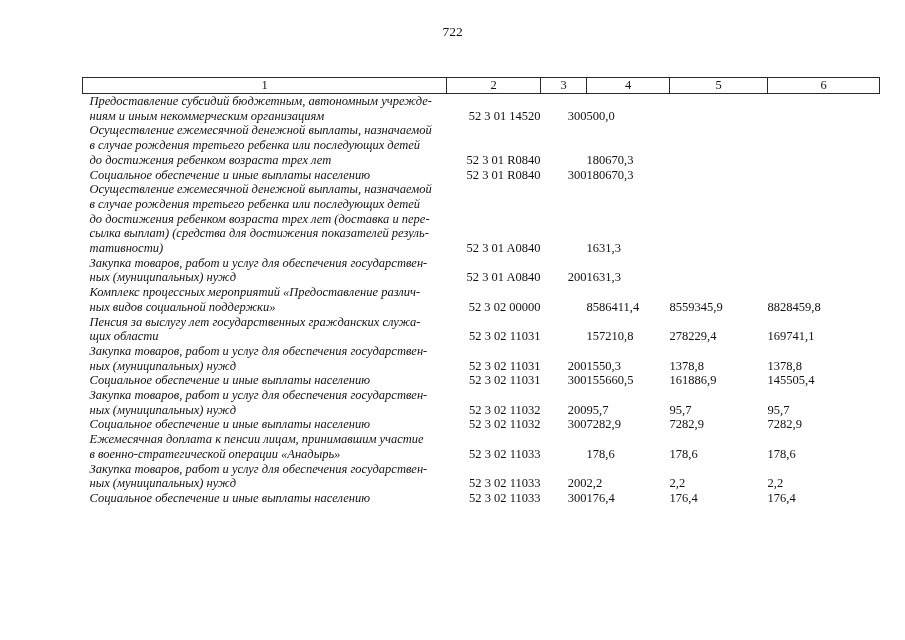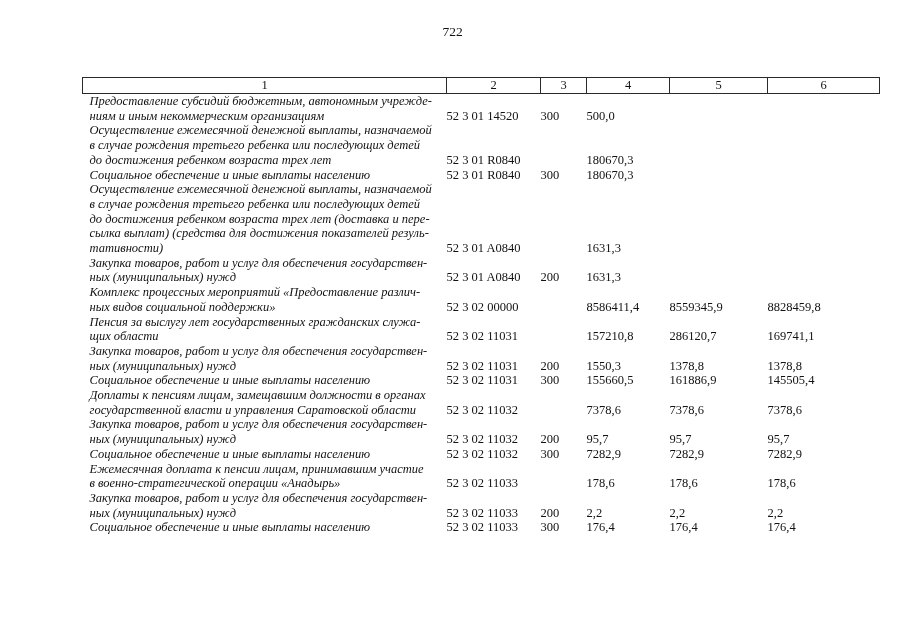--- a/index.html
+++ b/index.html
@@ -42,21 +42,21 @@
     padding: 0;
     vertical-align: bottom;
     line-height: 14.7px;
   }
   td.c1 {
     white-space: pre;
     text-align: left;
     padding-left: 7px;
     font-style: italic;
   }
-  td.c2, td.c3 { text-align: left; }
+  td.c2, td.c3 { text-align: right; }
   td.c4, td.c5, td.c6 { padding-right: 5px; }
 </style>
 </head>
 <body>
 
 <div class="page">
   <div class="pageno">722</div>
 
   <table class="budget">
     <colgroup>
@@ -134,48 +134,39 @@
     <td class="c4">8586411,4</td>
     <td class="c5">8559345,9</td>
     <td class="c6">8828459,8</td>
   </tr>
         <tr>
     <td class="c1">Пенсия за выслугу лет государственных гражданских служа-
 щих области</td>
     <td class="c2">52 3 02 11031</td>
     <td class="c3"></td>
     <td class="c4">157210,8</td>
-    <td class="c5">286120,7</td>
+    <td class="c5">278229,4</td>
     <td class="c6">169741,1</td>
   </tr>
         <tr>
     <td class="c1">Закупка товаров, работ и услуг для обеспечения государствен-
 ных (муниципальных) нужд</td>
     <td class="c2">52 3 02 11031</td>
     <td class="c3">200</td>
     <td class="c4">1550,3</td>
     <td class="c5">1378,8</td>
     <td class="c6">1378,8</td>
   </tr>
         <tr>
     <td class="c1">Социальное обеспечение и иные выплаты населению</td>
     <td class="c2">52 3 02 11031</td>
     <td class="c3">300</td>
     <td class="c4">155660,5</td>
     <td class="c5">161886,9</td>
     <td class="c6">145505,4</td>
-  </tr>
-        <tr>
-    <td class="c1">Доплаты к пенсиям лицам, замещавшим должности в органах
-государственной власти и управления Саратовской области</td>
-    <td class="c2">52 3 02 11032</td>
-    <td class="c3"></td>
-    <td class="c4">7378,6</td>
-    <td class="c5">7378,6</td>
-    <td class="c6">7378,6</td>
   </tr>
         <tr>
     <td class="c1">Закупка товаров, работ и услуг для обеспечения государствен-
 ных (муниципальных) нужд</td>
     <td class="c2">52 3 02 11032</td>
     <td class="c3">200</td>
     <td class="c4">95,7</td>
     <td class="c5">95,7</td>
     <td class="c6">95,7</td>
   </tr>

